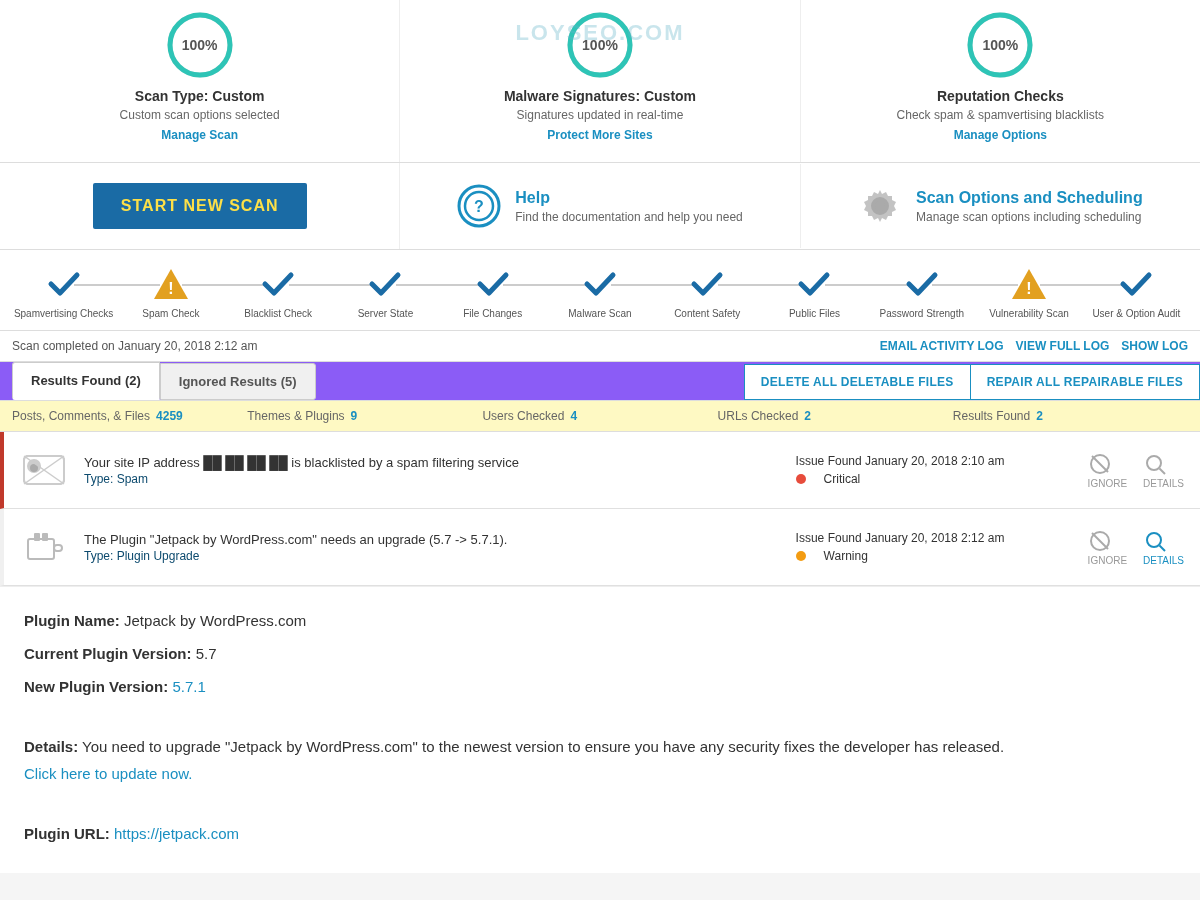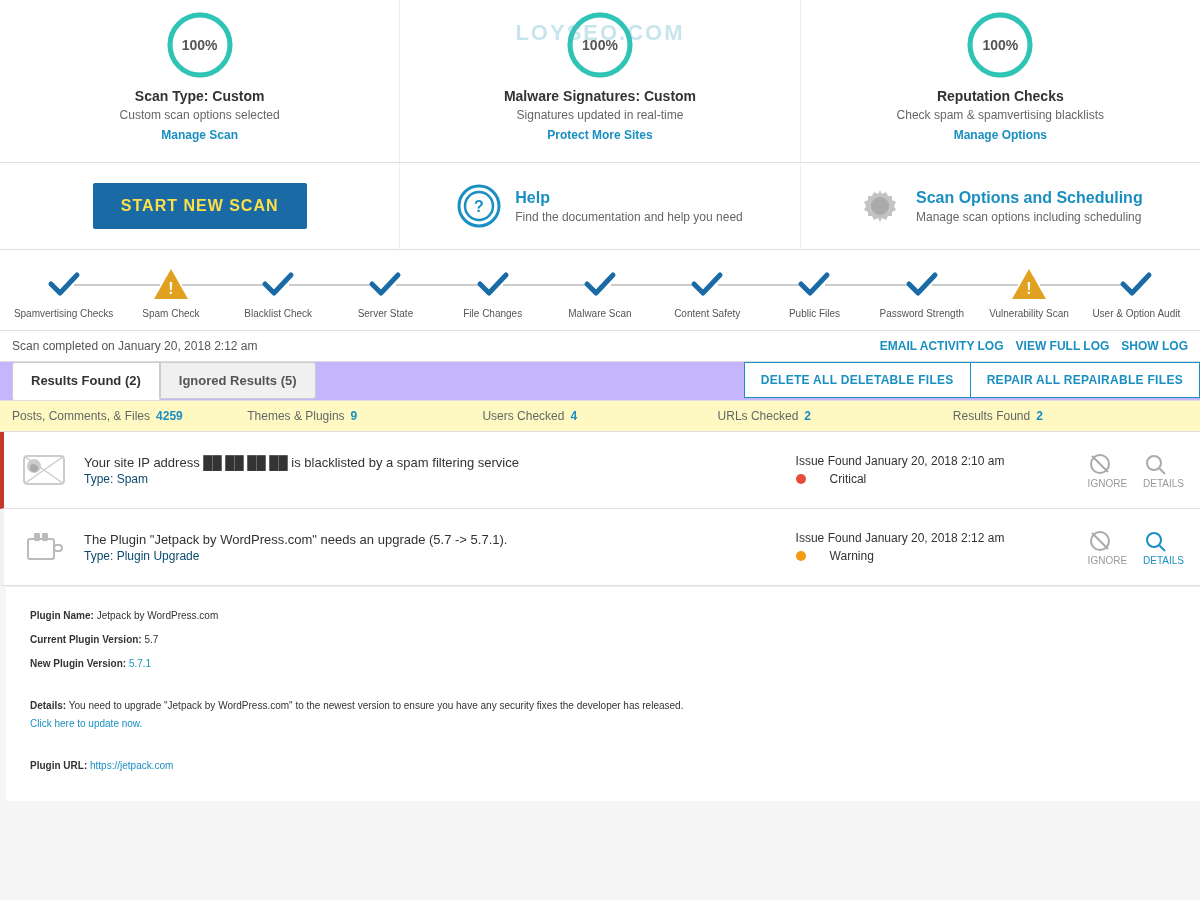--- a/index.html
+++ b/index.html
@@ -122,23 +122,23 @@
       justify-content: space-between;
       border-bottom: 1px solid #ddd;
       font-size: 12px;
       color: #555;
     }
     .status-links { display: flex; gap: 12px; }
     .status-link { color: #1a8fc1; text-decoration: none; font-weight: bold; font-size: 12px; cursor: pointer; }
 
     .tabs-row {
       display: flex;
-      align-items: flex-start;
+      align-items: flex-end;
       padding: 0 0 0 0;
-      background: #c4b5fd;
+      background: #8b5cf6;
       border-bottom: 1px solid #ddd;
     }
     .tab-btn {
       padding: 10px 18px;
       border: 1px solid #ccc;
       background: #fff;
       cursor: pointer;
       font-size: 13px;
       font-weight: bold;
     }
@@ -202,40 +202,39 @@
     .result-icon {
       width: 48px; height: 48px;
       margin-right: 16px;
       flex-shrink: 0;
     }
     .result-body { flex: 1; }
     .result-title { font-size: 13px; color: #333; margin-bottom: 2px; }
     .result-type { font-size: 12px; color: #0c4a6e; }
     .result-meta { flex: 0 0 280px; margin: 0 12px; }
     .result-date { font-size: 12px; color: #333; margin-bottom: 4px; }
-    .result-severity { display: flex; align-items: center; gap: 24px; font-size: 12px; }
+    .result-severity { display: flex; align-items: center; gap: 18px; font-size: 12px; }
     .severity-dot { width: 10px; height: 10px; border-radius: 50%; }
     .severity-dot.critical { background: #e74c3c; }
     .severity-dot.warning { background: #f39c12; }
     .action-group { display: flex; gap: 16px; align-items: center; }
     .action-icon-btn {
       display: flex; flex-direction: column; align-items: flex-start;
       cursor: pointer; color: #999; font-size: 10px; gap: 2px;
       background: none; border: none;
     }
     .action-icon-btn.active { color: #1a8fc1; }
     .action-icon-btn svg { width: 24px; height: 24px; }
 
     .detail-panel {
       background: #fff;
       padding: 20px 24px;
       border-top: 1px solid #eee;
-      font-size: 10px;
+      font-size: 15px;
       line-height: 1.8;
-      margin-left: 6px;
     }
     .detail-panel p { margin-bottom: 6px; }
     .detail-panel strong { font-weight: bold; }
     .detail-link { color: #1a8fc1; text-decoration: none; }
     .watermark {
       position: absolute;
       top: 20px; left: 50%;
       transform: translateX(-50%);
       color: rgba(100,180,200,0.35);
       font-size: 22px;

